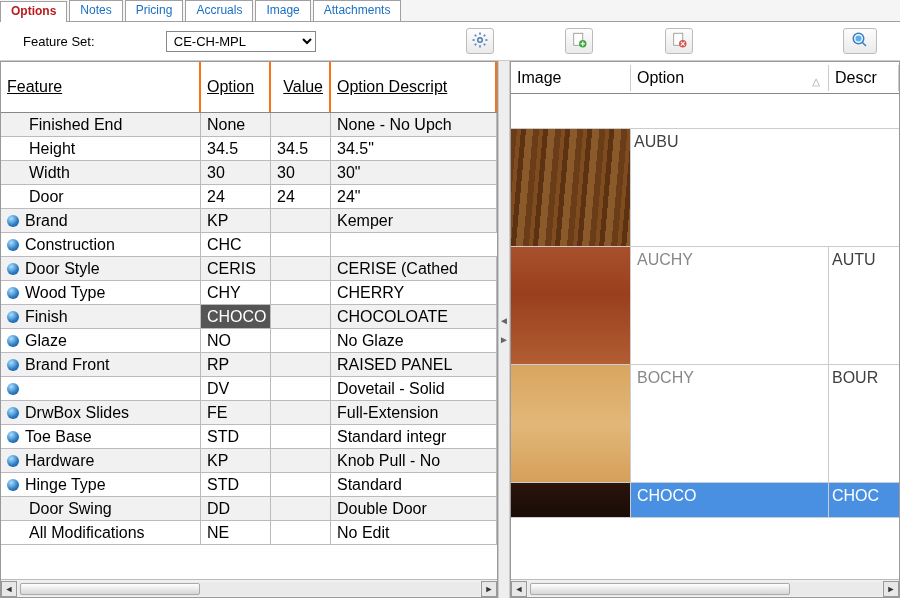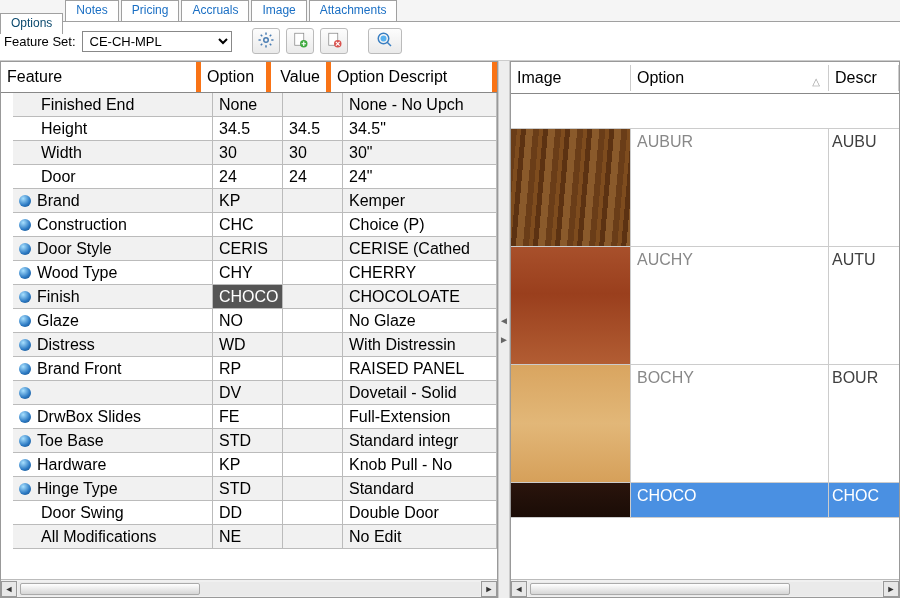--- a/index.html
+++ b/index.html
@@ -1,44 +1,44 @@
 <!DOCTYPE html>
 <html><head>
 <meta charset="utf-8">
 <style>
   * { box-sizing: border-box; margin: 0; padding: 0; font-family: Arial, sans-serif; }
   body { background: #fff; font-size: 13px; overflow: hidden; width: 900px; height: 600px; }
 
   .tabs { display: flex; border-bottom: 1px solid #a0a0a0; background: #f5f5f5; height: 22px; }
   .tab { padding: 2px 10px; border: 1px solid #a0a0a0; border-bottom: none; margin-right: 2px; background: #fff; color: #1a6fc4; cursor: pointer; font-size: 12px; }
-  .tab.active { background: #fff; color: #0c4a6e; font-weight: normal; position: relative; top: 13px; }
-
-  .toolbar { display: flex; align-items: center; padding: 6px 4px; gap: 6px; border-bottom: 1px solid #ccc; }
+  .tab.active { background: #fff; color: #b91c1c; font-weight: bold; position: relative; top: 1px; }
+
+  .toolbar { display: flex; align-items: center; padding: 6px 23px; gap: 6px; border-bottom: 1px solid #ccc; justify-content: space-between; }
   .toolbar-label { font-size: 13px; }
   .feature-set-select { width: 150px; font-size: 13px; padding: 1px 3px; border: 1px solid #888; background: #fff; }
   .tb-btn { width: 28px; height: 26px; border: 1px solid #bbb; border-radius: 3px; background: linear-gradient(#fdfdfd,#eaeaea); display: flex; align-items: center; justify-content: center; cursor: pointer; }
   .tb-btn svg { width: 18px; height: 18px; }
   .tb-sep { width: 8px; }
 
   .panes { display: flex; height: calc(600px - 22px - 41px); }
   .left-pane { width: 498px; display: flex; flex-direction: column; border: 1px solid #999; }
   .splitter { width: 12px; background: #eee; border-left: 1px solid #ccc; border-right: 1px solid #ccc; display:flex; flex-direction:column; align-items:center; justify-content:center; gap:8px;}
   .splitter .handle { font-size:10px; color:#666; }
   .right-pane { flex: 1; display: flex; flex-direction: column; border: 1px solid #999; }
 
   .grid { flex:1; overflow: hidden; }
   .grid-header { display: flex; background: #fff; border-bottom: 1px solid #888; font-size: 16px; }
-  .grid-header .col { padding: 6px 6px; border-right: 5px solid #f97316; }
+  .grid-header .col { padding: 16px 6px; border-right: 2px solid #f97316; text-decoration: underline; }
   .col-feature { width: 200px; }
   .col-option { width: 70px; }
   .col-value { width: 60px; text-align: right; }
   .col-desc { flex: 1; }
 
   .grid-body { overflow:hidden; }
-  .row { display:flex; border-bottom:1px solid #bbb; font-size:16px; height:24px; align-items:center;margin-left:12px; }
+  .row { display:flex; border-bottom:1px solid #bbb; font-size:16px; height:24px; align-items:center; }
   .row:nth-child(odd){ background:#f1f1f1; }
   .row:nth-child(even){ background:#fff; }
   .row .cell { padding: 1px 6px; border-right:1px solid #bbb; height:100%; display:flex; align-items:center; overflow:hidden; white-space:nowrap; }
   .cell.feature { width:200px; }
   .cell.option { width:70px; }
   .cell.value { width:60px; }
   .cell.desc { flex:1; }
   .indent { padding-left: 28px !important; }
   .globe { width:12px; height:12px; border-radius:50%; background: radial-gradient(circle at 35% 30%, #a7e0ff, #2a78c2 60%, #18497a); margin-right:6px; flex-shrink:0; }
   .cell.selected { background:#555; color:#fff; }
@@ -174,21 +174,20 @@
             <div class="cell value"></div>
             <div class="cell desc">Kemper</div>
           </div>
           <div class="row">
             <div class="cell feature">
               <span class="globe"></span>
               <span>Construction</span>
             </div>
             <div class="cell option">CHC</div>
             <div class="cell value"></div>
-            <div class="cell desc">Choice (P)</div>
           </div>
           <div class="row">
             <div class="cell feature">
               <span class="globe"></span>
               <span>Door Style</span>
             </div>
             <div class="cell option">CERIS</div>
             <div class="cell value"></div>
             <div class="cell desc">CERISE (Cathed</div>
           </div>
@@ -211,29 +210,20 @@
             <div class="cell desc">CHOCOLOATE</div>
           </div>
           <div class="row">
             <div class="cell feature">
               <span class="globe"></span>
               <span>Glaze</span>
             </div>
             <div class="cell option">NO</div>
             <div class="cell value"></div>
             <div class="cell desc">No Glaze</div>
-          </div>
-          <div class="row">
-            <div class="cell feature">
-              <span class="globe"></span>
-              <span>Distress</span>
-            </div>
-            <div class="cell option">WD</div>
-            <div class="cell value"></div>
-            <div class="cell desc">With Distressin</div>
           </div>
           <div class="row">
             <div class="cell feature">
               <span class="globe"></span>
               <span>Brand Front</span>
             </div>
             <div class="cell option">RP</div>
             <div class="cell value"></div>
             <div class="cell desc">RAISED PANEL</div>
           </div>
@@ -318,21 +308,20 @@
       <div style="flex:1; overflow:hidden;">
         <div class="r-header">
           <div class="rcol rcol-image">Image</div>
           <div class="rcol rcol-option"><span>Option</span><span class="sort-ind">△</span></div>
           <div class="rcol rcol-desc">Descr</div>
         </div>
         <div class="r-filter-row"></div>
         <div id="right-body">
             <div class="r-row">
               <div class="swatch" style="background:repeating-linear-gradient(95deg,#6a3d18 0 6px,#7e4c1e 6px 10px,#5c3212 10px 15px,#8a5a2b 15px 22px);"></div>
-              <div class="r-opt">AUBUR</div>
               <div class="r-desc">AUBU</div>
             </div>
             <div class="r-row">
               <div class="swatch" style="background:linear-gradient(#a8502b,#9a3f1d 40%,#b25d33);"></div>
               <div class="r-opt">AUCHY</div>
               <div class="r-desc">AUTU</div>
             </div>
             <div class="r-row">
               <div class="swatch" style="background:linear-gradient(#d9a560,#e2b778 50%,#d6a05a);"></div>
               <div class="r-opt">BOCHY</div>

